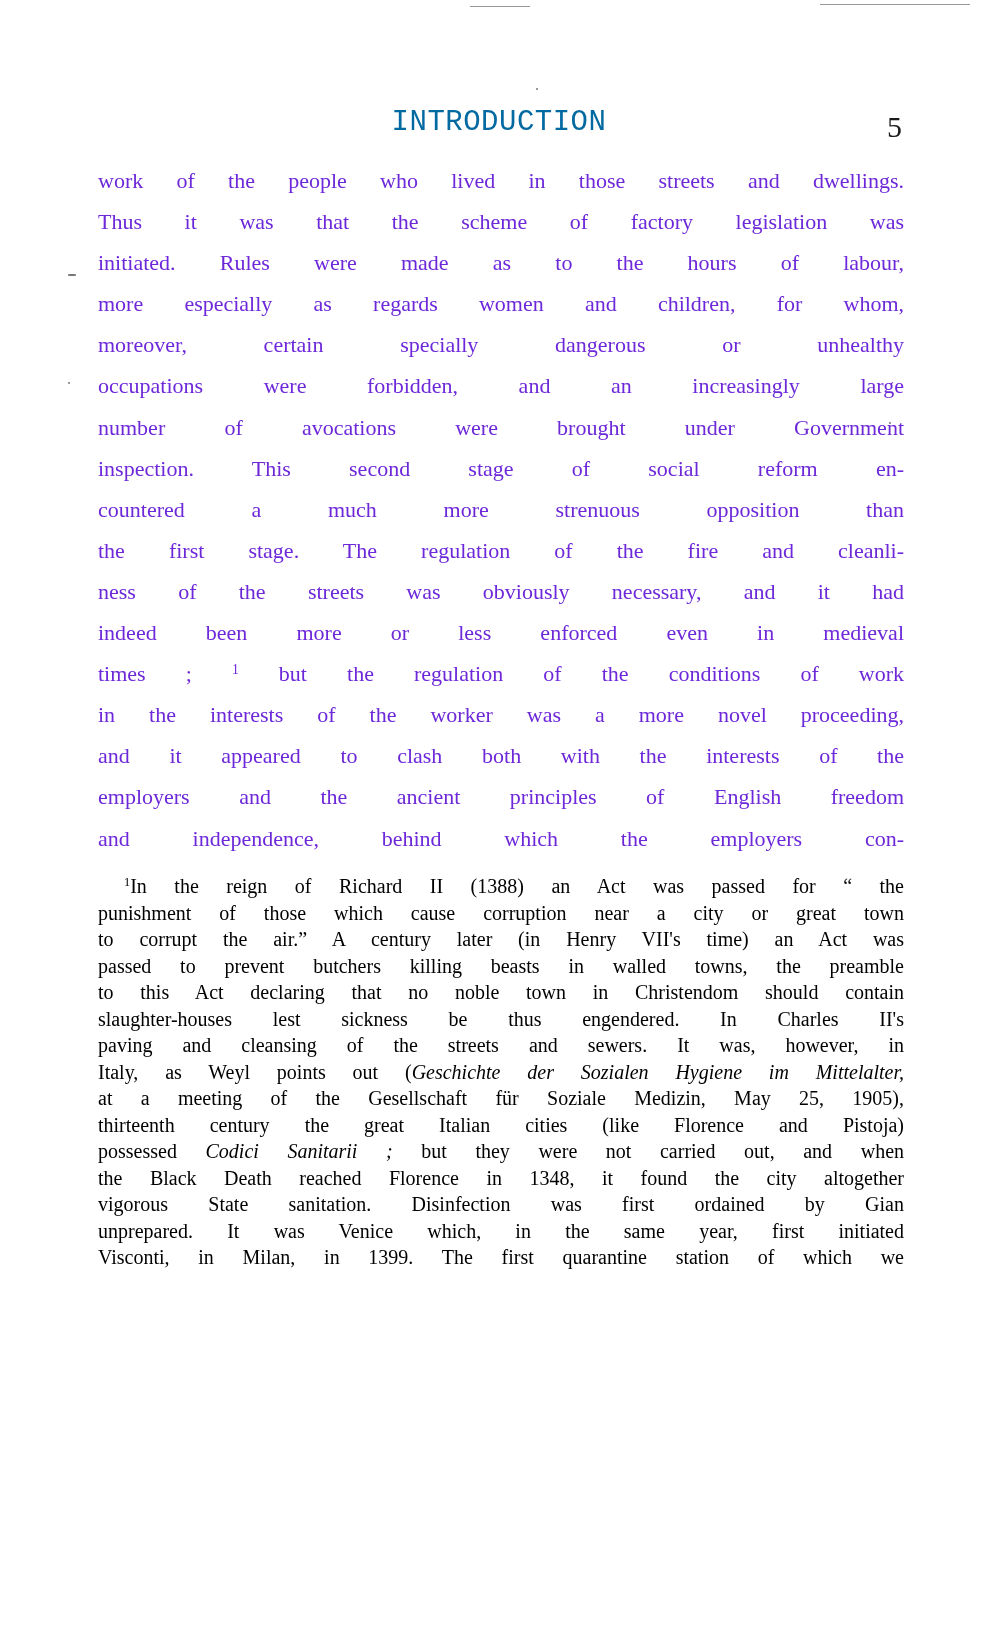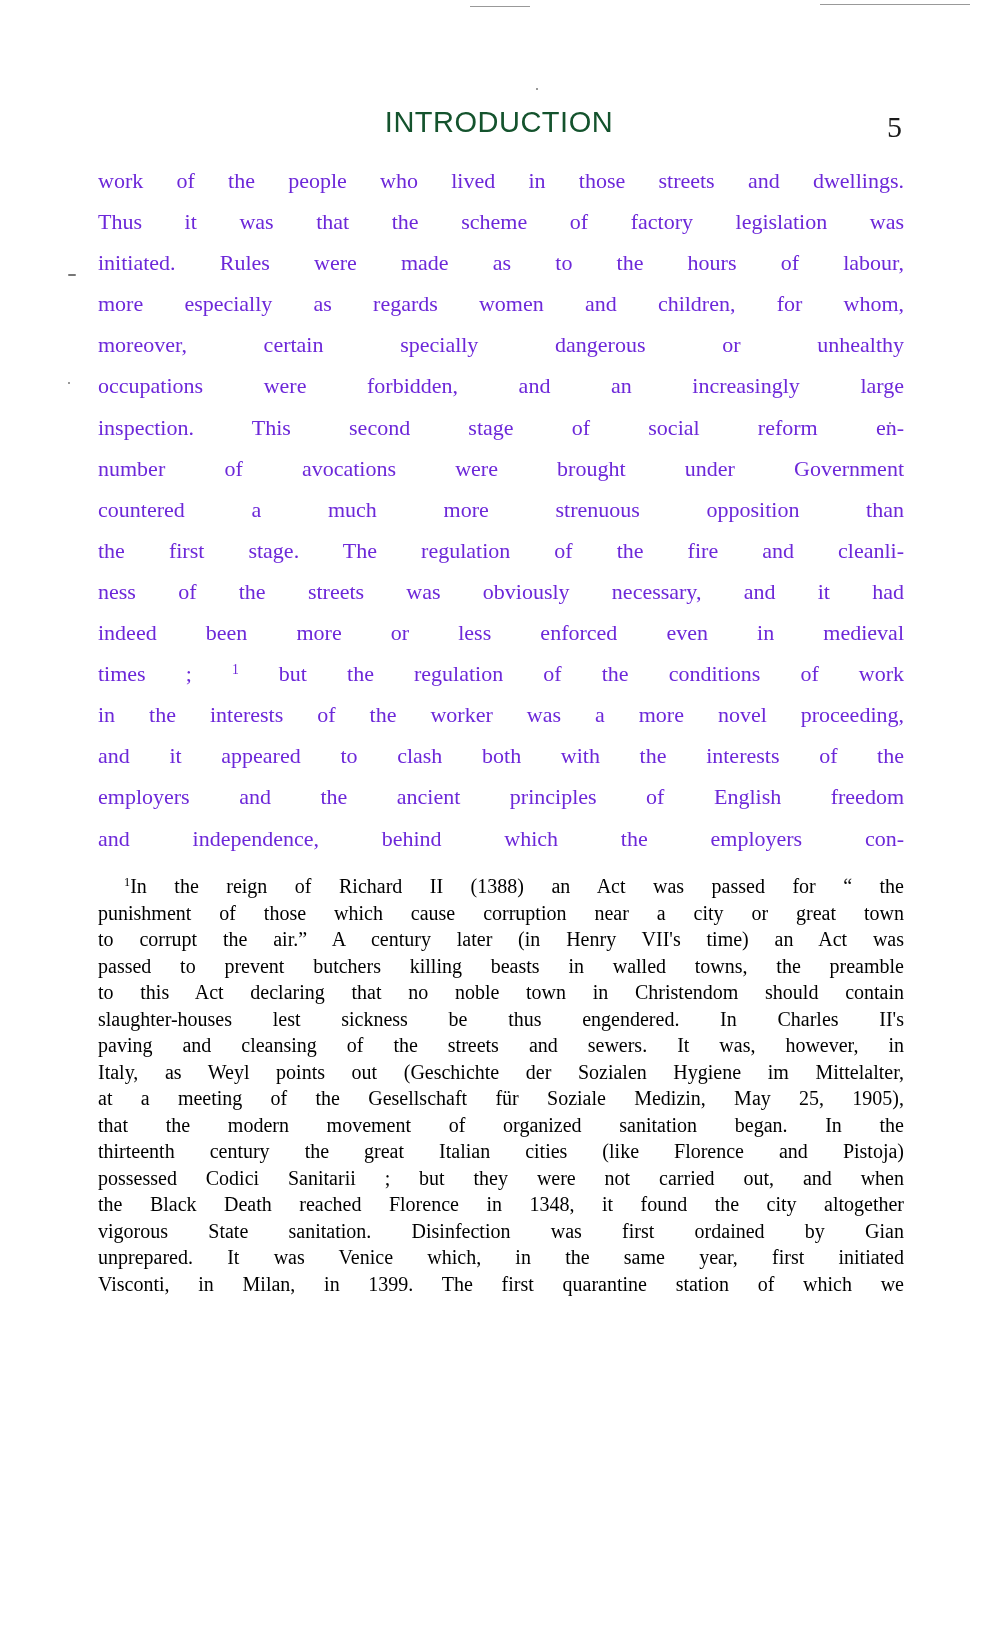--- a/index.html
+++ b/index.html
@@ -1,28 +1,28 @@
 <!DOCTYPE html>
 <html><head>
 <meta charset="utf-8">
 <style>
   html, body { margin: 0; padding: 0; background: #ffffff; }
   body { width: 1000px; height: 1648px; position: relative; overflow: hidden; color: #1a1a1a; }
   .page { position: absolute; left: 0; top: 0; width: 1000px; height: 1648px; background: #ffffff; }
   .header { position: absolute; top: 106px; left: 96px; width: 806px; height: 40px; }
-  .running-head { position: absolute; left: 0; right: 0; text-align: center; font-family: Liberation Sans, sans-serif; font-size: 29px; letter-spacing: 0.5px; color: #14532d; }
+  .running-head { position: absolute; left: 0; right: 0; text-align: center; font-family: Liberation Mono, monospace; font-size: 29px; letter-spacing: 0.5px; color: #0369a1; }
   .page-number { position: absolute; right: 0; top: 4px; font-family: "Liberation Serif", serif; font-size: 30px; color: #1a1a1a; }
   .body-text { position: absolute; top: 160px; left: 98px; width: 806px; font-family: Liberation Serif, serif; font-size: 22px; line-height: 41.1px; color: #6d28d9; }
   .line { display: block; text-align: justify; text-align-last: justify; white-space: nowrap; height: 41.1px; }
   .footnote { position: absolute; top: 873px; left: 98px; width: 806px; font-family: "Liberation Serif", serif; font-size: 20px; line-height: 26.5px; color: #000000; }
   .fn-line { display: block; text-align: justify; text-align-last: justify; white-space: nowrap; height: 26.5px; }
   .fn-line.last { text-align-last: left; }
   .fn-line.first { padding-left: 26px; }
   sup { font-size: 62%; vertical-align: 0.55em; line-height: 0; }
-  .it { }
+  .it { font-style: italic; }
   .speck { position: absolute; width: 2px; height: 2px; background: #777; border-radius: 1px; }
   .dash { position: absolute; height: 1px; background: #999; }
 </style>
 </head>
 <body>
 
 <div class="page">
 
   <div class="dash" style="left:470px;top:6px;width:60px;"></div>
   <div class="dash" style="left:820px;top:4px;width:150px;"></div>
@@ -37,22 +37,22 @@
     <div class="page-number">5</div>
   </div>
 
   <div class="body-text">
     <span class="line">work of the people who lived in those streets and dwellings.</span>
     <span class="line">Thus it was that the scheme of factory legislation was</span>
     <span class="line">initiated.  Rules were made as to the hours of labour,</span>
     <span class="line">more especially as regards women and children, for whom,</span>
     <span class="line">moreover, certain specially dangerous or unhealthy</span>
     <span class="line">occupations were forbidden, and an increasingly large</span>
+    <span class="line">number of avocations were brought under Government</span>
     <span class="line">inspection.  This second stage of social reform en-</span>
-    <span class="line">number of avocations were brought under Government</span>
     <span class="line">countered a much more strenuous opposition than</span>
     <span class="line">the first stage.  The regulation of the fire and cleanli-</span>
     <span class="line">ness of the streets was obviously necessary, and it had</span>
     <span class="line">indeed been more or less enforced even in medieval</span>
     <span class="line"><span>times ;</span> <sup>1</sup> <span>but the regulation of the conditions of work</span></span>
     <span class="line">in the interests of the worker was a more novel proceeding,</span>
     <span class="line">and it appeared to clash both with the interests of the</span>
     <span class="line">employers and the ancient principles of English freedom</span>
     <span class="line">and independence, behind which the employers con-</span>
   </div>
@@ -60,21 +60,20 @@
   <div class="footnote">
     <span class="fn-line first"><sup>1</sup><span>In the reign of Richard II (1388) an Act was passed for “ the</span></span>
     <span class="fn-line">punishment of those which cause corruption near a city or great town</span>
     <span class="fn-line">to corrupt the air.”  A century later (in Henry VII's time) an Act was</span>
     <span class="fn-line">passed to prevent butchers killing beasts in walled towns, the preamble</span>
     <span class="fn-line">to this Act declaring that no noble town in Christendom should contain</span>
     <span class="fn-line">slaughter-houses lest sickness be thus engendered.  In Charles II's</span>
     <span class="fn-line">paving and cleansing of the streets and sewers.  It was, however, in</span>
     <span class="fn-line"><span>Italy, as Weyl points out (</span><span class="it">Geschichte der Sozialen Hygiene im Mittelalter,</span></span>
     <span class="fn-line">at a meeting of the Gesellschaft für Soziale Medizin, May 25, 1905),</span>
-    <span class="fn-line">that the modern movement of organized sanitation began.  In the</span>
     <span class="fn-line">thirteenth century the great Italian cities (like Florence and Pistoja)</span>
     <span class="fn-line"><span>possessed </span><span class="it">Codici Sanitarii ;</span><span>  but they were not carried out, and when</span></span>
     <span class="fn-line">the Black Death reached Florence in 1348, it found the city altogether</span>
     <span class="fn-line">vigorous State sanitation.  Disinfection was first ordained by Gian</span>
     <span class="fn-line">unprepared.  It was Venice which, in the same year, first initiated</span>
     <span class="fn-line">Visconti, in Milan, in 1399.  The first quarantine station of which we</span>
   </div>
 
 </div>
 

